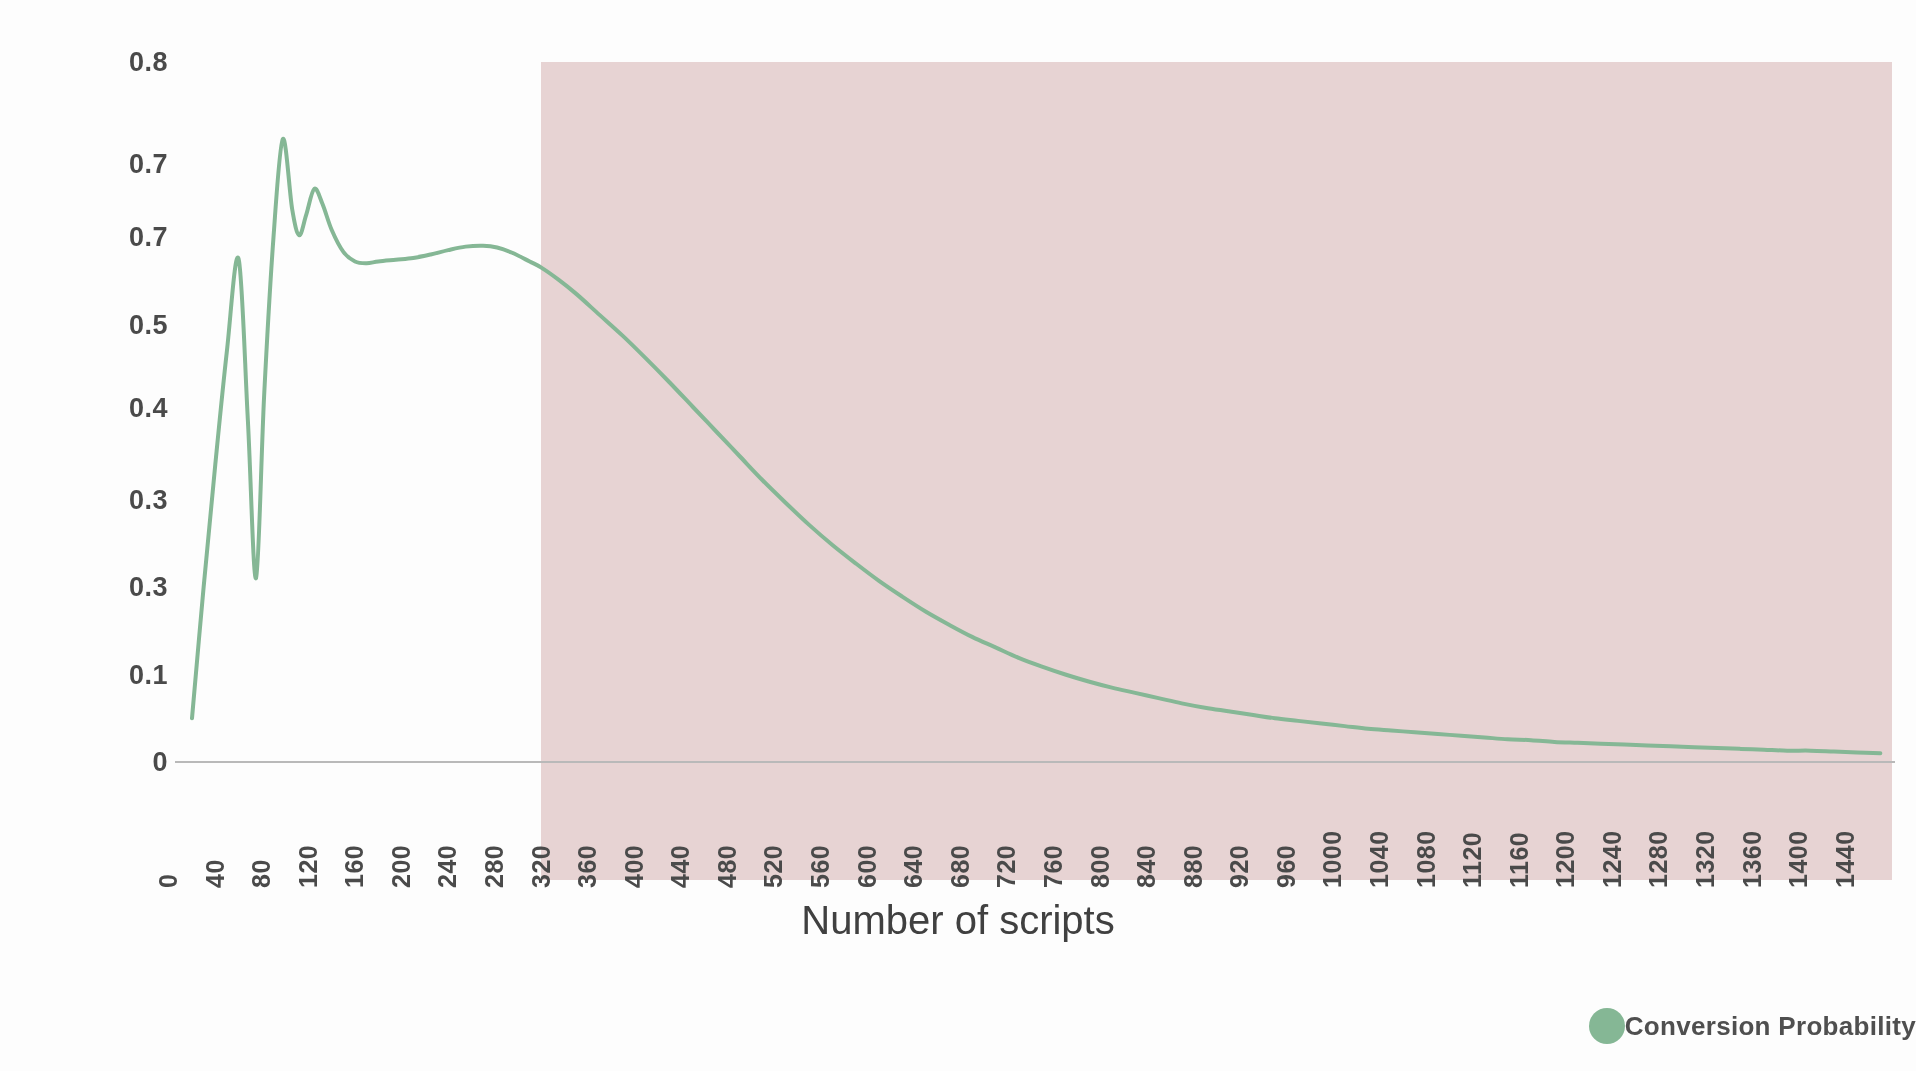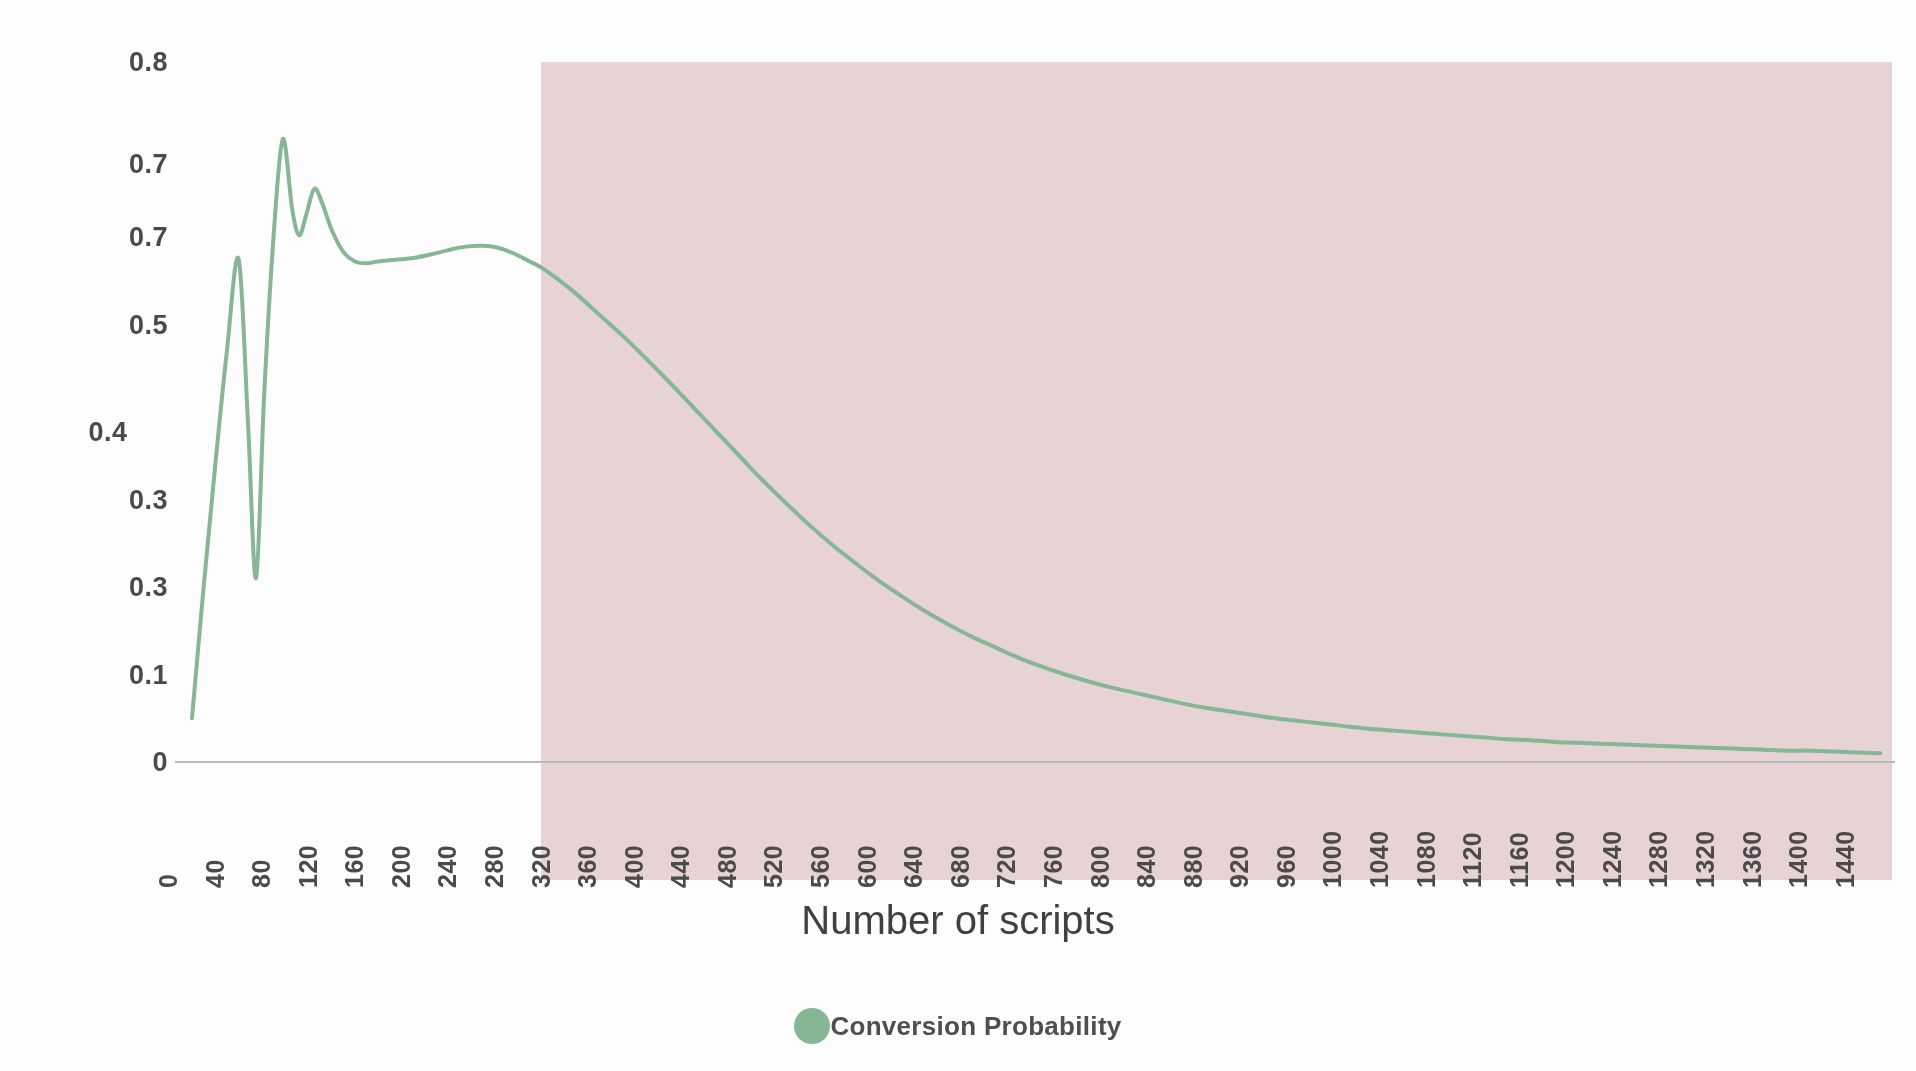--- a/index.html
+++ b/index.html
@@ -72,21 +72,21 @@
     font-size:40px;
     color:#404040;
     font-weight:400;
   }
   
   #legend{
     position:absolute;
     left:0;right:0;top:1008px;
     display:flex;
     align-items:center;
-    justify-content:center;
+    justify-content:flex-end;
   }
   #legend-swatch{
     width:36px;height:36px;border-radius:50%;
     background:#85b795;
     display:block;
   }
   #legend-label{
     font-size:26px;
     font-weight:700;
     color:#4f4f4f;
@@ -99,21 +99,21 @@
 
 <div id="figure">
 
   <div id="shade" style="background: rgb(227, 203, 203); left: 541.315px; width: 1350.68px;"></div>
 
   <div id="yaxis">
       <div class="ytick" style="top: 62px;">0.8</div>
       <div class="ytick" style="top: 164px;">0.7</div>
       <div class="ytick" style="top: 237px;">0.7</div>
       <div class="ytick" style="top: 324.5px;">0.5</div>
-      <div class="ytick" style="top: 432px; text-align: center;">0.4</div>
+      <div class="ytick" style="top: 408px;">0.4</div>
       <div class="ytick" style="top: 499.5px;">0.3</div>
       <div class="ytick" style="top: 587px;">0.3</div>
       <div class="ytick" style="top: 674.5px;">0.1</div>
       <div class="ytick" style="top: 762px;">0</div>
     </div>
 
   <div id="plot">
     <svg id="curve-svg" width="1700" height="700" viewBox="0 0 1700 700" preserveAspectRatio="none">
       <path id="curve-path" fill="none" stroke="#85b795" stroke-width="4" stroke-linejoin="round" stroke-linecap="round" d="M 0.00 656.25 C 1.94 634.38, 7.76 567.29, 11.64 525.00 C 15.53 482.71, 19.41 441.88, 23.29 402.50 C 27.17 363.13, 31.05 323.02, 34.93 288.75 C 38.81 254.48, 43.08 185.21, 46.58 196.88 C 50.07 208.54, 52.98 305.52, 55.89 358.75 C 58.80 411.98, 61.32 520.63, 64.04 516.25 C 66.76 511.88, 69.28 389.38, 72.19 332.50 C 75.10 275.63, 78.40 217.58, 81.51 175.00 C 84.61 132.42, 87.72 81.67, 90.82 77.00 C 93.93 72.33, 97.42 130.96, 100.14 147.00 C 102.85 163.04, 104.79 172.23, 107.12 173.25 C 109.45 174.27, 111.59 160.85, 114.11 153.13 C 116.63 145.40, 119.54 128.77, 122.26 126.88 C 124.98 124.98, 127.50 134.90, 130.41 141.75 C 133.32 148.60, 136.23 159.98, 139.73 168.00 C 143.22 176.02, 147.49 184.63, 151.37 189.88 C 155.25 195.13, 159.13 197.60, 163.01 199.50 C 166.89 201.40, 170.78 201.25, 174.66 201.25 C 178.54 201.25, 181.45 200.08, 186.30 199.50 C 191.15 198.92, 197.95 198.33, 203.77 197.75 C 209.59 197.17, 215.41 196.88, 221.23 196.00 C 227.05 195.13, 232.88 193.81, 238.70 192.50 C 244.52 191.19, 250.34 189.44, 256.16 188.13 C 261.99 186.81, 267.81 185.35, 273.63 184.63 C 279.45 183.90, 285.86 183.60, 291.10 183.75 C 296.34 183.90, 300.22 184.33, 305.07 185.50 C 309.92 186.67, 314.77 188.42, 320.21 190.75 C 325.64 193.08, 332.82 197.02, 337.67 199.50 C 342.52 201.98, 344.46 202.56, 349.32 205.63 C 354.17 208.69, 360.96 213.50, 366.78 217.88 C 372.60 222.25, 377.45 226.04, 384.25 231.88 C 391.04 237.71, 399.77 245.88, 407.53 252.88 C 415.30 259.88, 423.06 266.58, 430.82 273.88 C 438.58 281.17, 446.35 288.90, 454.11 296.63 C 461.87 304.35, 469.63 312.23, 477.40 320.25 C 485.16 328.27, 492.92 336.58, 500.68 344.75 C 508.45 352.92, 516.21 361.08, 523.97 369.25 C 531.74 377.42, 539.50 385.58, 547.26 393.75 C 555.02 401.92, 562.79 410.38, 570.55 418.25 C 578.31 426.13, 586.07 433.56, 593.84 441.00 C 601.60 448.44, 609.36 455.88, 617.12 462.88 C 624.89 469.88, 632.65 476.58, 640.41 483.00 C 648.17 489.42, 655.94 495.40, 663.70 501.38 C 671.46 507.35, 679.22 513.33, 686.99 518.88 C 694.75 524.42, 702.51 529.52, 710.27 534.63 C 718.04 539.73, 725.80 544.83, 733.56 549.50 C 741.32 554.17, 749.09 558.40, 756.85 562.63 C 764.61 566.85, 772.37 571.08, 780.14 574.88 C 787.90 578.67, 795.66 581.88, 803.42 585.38 C 811.19 588.88, 818.95 592.67, 826.71 595.88 C 834.47 599.08, 842.24 601.85, 850.00 604.63 C 857.76 607.40, 865.53 610.02, 873.29 612.50 C 881.05 614.98, 888.81 617.31, 896.58 619.50 C 904.34 621.69, 912.10 623.73, 919.86 625.63 C 927.63 627.52, 935.39 629.13, 943.15 630.88 C 950.91 632.63, 958.68 634.38, 966.44 636.13 C 974.20 637.88, 981.96 639.77, 989.73 641.38 C 997.49 642.98, 1005.25 644.44, 1013.01 645.75 C 1020.78 647.06, 1028.54 648.08, 1036.30 649.25 C 1044.06 650.42, 1051.83 651.58, 1059.59 652.75 C 1067.35 653.92, 1075.11 655.23, 1082.88 656.25 C 1090.64 657.27, 1098.40 658.00, 1106.16 658.88 C 1113.93 659.75, 1121.69 660.63, 1129.45 661.50 C 1137.21 662.38, 1144.98 663.25, 1152.74 664.13 C 1160.50 665.00, 1168.26 666.02, 1176.03 666.75 C 1183.79 667.48, 1191.55 667.92, 1199.32 668.50 C 1207.08 669.08, 1214.84 669.67, 1222.60 670.25 C 1230.37 670.83, 1238.13 671.42, 1245.89 672.00 C 1253.65 672.58, 1261.42 673.17, 1269.18 673.75 C 1276.94 674.33, 1284.70 674.92, 1292.47 675.50 C 1300.23 676.08, 1307.99 676.81, 1315.75 677.25 C 1323.52 677.69, 1331.28 677.69, 1339.04 678.13 C 1346.80 678.56, 1354.57 679.44, 1362.33 679.88 C 1370.09 680.31, 1377.85 680.46, 1385.62 680.75 C 1393.38 681.04, 1401.14 681.33, 1408.90 681.63 C 1416.67 681.92, 1424.43 682.21, 1432.19 682.50 C 1439.95 682.79, 1447.72 683.08, 1455.48 683.38 C 1463.24 683.67, 1471.00 683.96, 1478.77 684.25 C 1486.53 684.54, 1494.29 684.83, 1502.05 685.13 C 1509.82 685.42, 1517.58 685.71, 1525.34 686.00 C 1533.11 686.29, 1540.87 686.58, 1548.63 686.88 C 1556.39 687.17, 1564.16 687.46, 1571.92 687.75 C 1579.68 688.04, 1587.44 688.48, 1595.21 688.63 C 1602.97 688.77, 1610.73 688.48, 1618.49 688.63 C 1626.26 688.77, 1634.02 689.21, 1641.78 689.50 C 1649.54 689.79, 1657.31 690.08, 1665.07 690.38 C 1672.83 690.67, 1684.47 691.10, 1688.36 691.25"></path>
     </svg>

